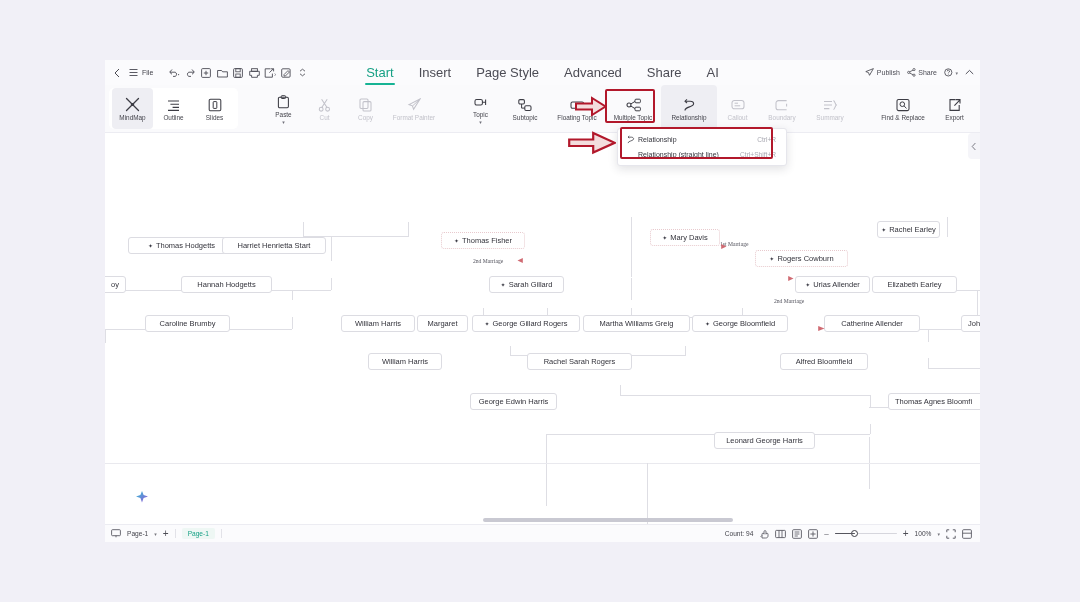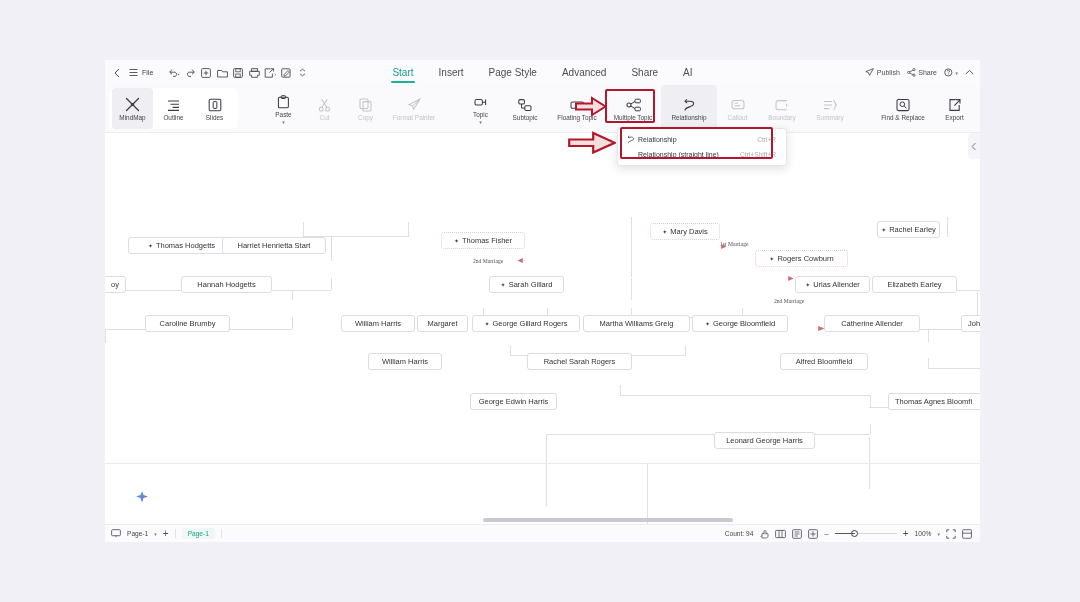--- a/index.html
+++ b/index.html
@@ -27,21 +27,21 @@
   }
   .mb-ico svg{ display:block; }
   .mb-file{ font-size:7px; color:#41414a; padding:0 4px 0 1px; cursor:pointer; }
   .mb-sep{ width:9px; }
   .mb-tabs{
     position:absolute; left:0; right:0; top:0; height:25px;
     display:flex; align-items:center; justify-content:center; gap:25px;
     pointer-events:none;
   }
   .mb-tab{
-    font-size:10px; color:#4c4c55; position:relative; pointer-events:auto;
+    font-size:13px; color:#4c4c55; position:relative; pointer-events:auto;
     cursor:pointer; padding-bottom:1px;
   }
   .mb-tab.active{ color:#16a085; }
   .mb-tab.active::after{
     content:""; position:absolute; left:-1px; right:-1px; bottom:-4px;
     height:1.4px; background:#16b394; border-radius:1px;
   }
   .mb-right{
     position:absolute; right:6px; top:0; height:25px;
     display:flex; align-items:center; gap:7px;
@@ -549,21 +549,21 @@
       <span class="dia">✦</span>
         <span>Thomas Hodgetts</span>
     </div>
     <div class="node" style="left:117px;top:104px;width:104px">
       <span>Harriet Henrietta Start</span>
     </div>
     <div class="node dotted" style="left:336px;top:99px;width:84px">
       <span class="dia">✦</span>
         <span>Thomas Fisher</span>
     </div>
-    <div class="node dotted" style="left:545px;top:90px;width:70px">
+    <div class="node dotted" style="left:545px;top:96px;width:70px">
       <span class="dia">✦</span>
         <span>Mary Davis</span>
     </div>
     <div class="node" style="left:772px;top:88px;width:63px">
       <span class="dia">✦</span>
         <span>Rachel Earley</span>
     </div>
     <div class="node dotted" style="left:650px;top:117px;width:93px">
       <span class="dia">✦</span>
         <span>Rogers Cowburn</span>

